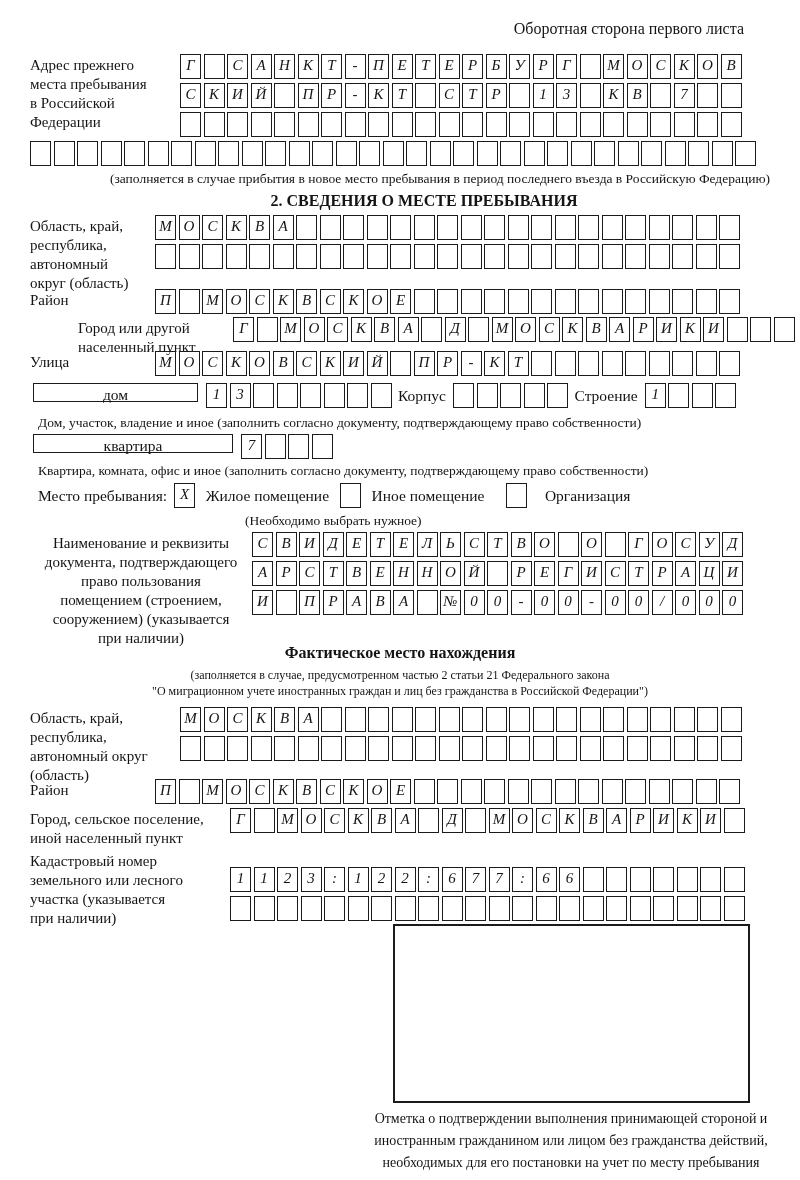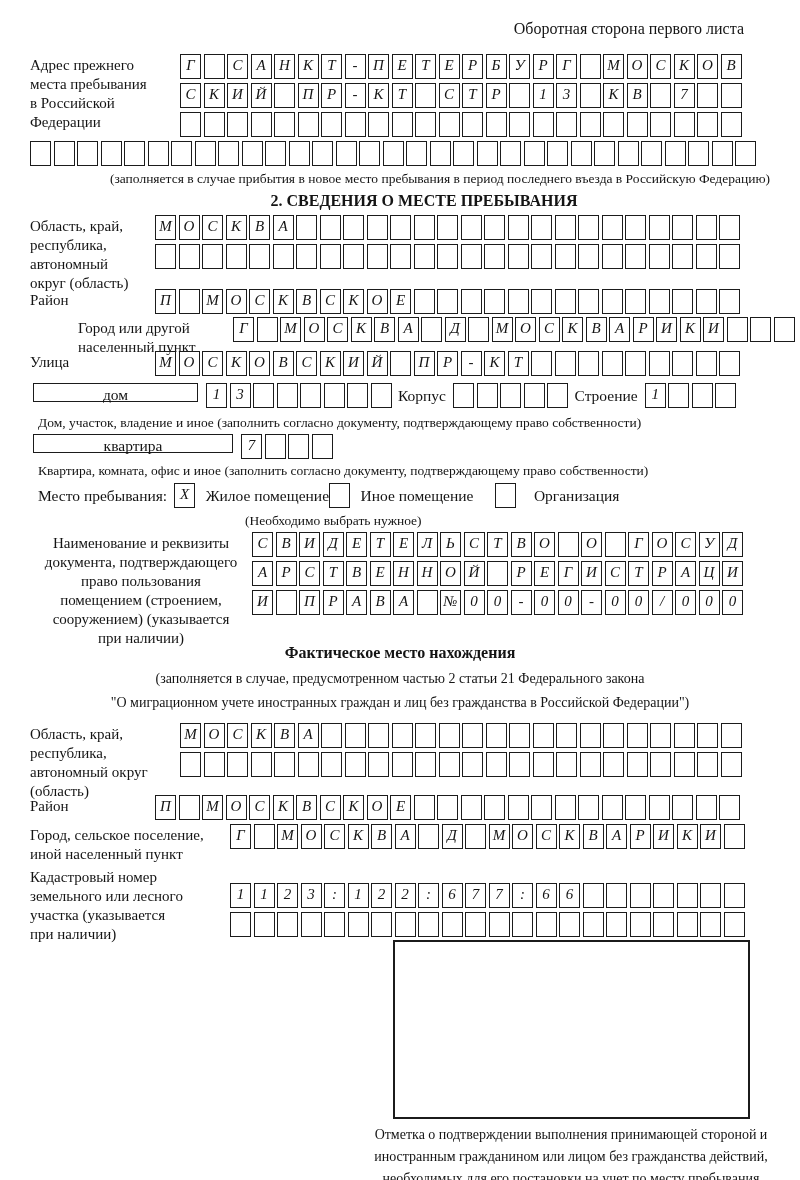--- a/index.html
+++ b/index.html
@@ -33,28 +33,28 @@
   .typebox{
     display:inline-block;box-sizing:border-box;height:19px;border:1.5px solid #1b1b1b;
     text-align:center;font-size:15.5px;line-height:21px;vertical-align:top;margin-left:3px;
   }
   .tb165{width:165px;margin-right:8px;} .tb200{width:200px;margin-right:8px;}
   .inl-lbl{font-size:15.5px;line-height:25px;vertical-align:top;display:inline-block;margin:0 7px 0 4px;}
   .indent8{margin-left:8px;}
   .stayrow{white-space:nowrap;margin-left:8px;}
   .stay-lbl{font-size:15.5px;line-height:25px;vertical-align:top;display:inline-block;margin-right:7px;}
   .opt-lbl{font-size:15.5px;line-height:25px;vertical-align:top;display:inline-block;}
-  .opt-lbl.o1{margin-left:8px;}
+  .opt-lbl.o1{margin-left:8px;margin-right:11px;}
   .opt-lbl.o2{margin-left:8px;margin-right:22px;}
   .opt-lbl.o3{margin-left:15px;}
   .stay-note{margin-left:215px;width:240px;text-align:left;}
   .padrows{padding-top:17px;}
   .stampbox{box-sizing:border-box;width:357px;height:179px;border:2px solid #1b1b1b;margin-left:363px;}
   .caption{width:420px;margin-left:331px;text-align:center;font-size:14px;line-height:22px;}
-  .factnotes{font-size:14px;line-height:24px;text-align:center;white-space:pre-line;}
+  .factnotes{font-size:12px;line-height:16px;text-align:center;white-space:pre-line;}
 </style>
 </head>
 <body>
 
 <div class="content">
 
   <div class="header-note">Оборотная сторона первого листа</div>
 
   <div class="sec mt16">
     <div class="lbl w150">Адрес прежнего

